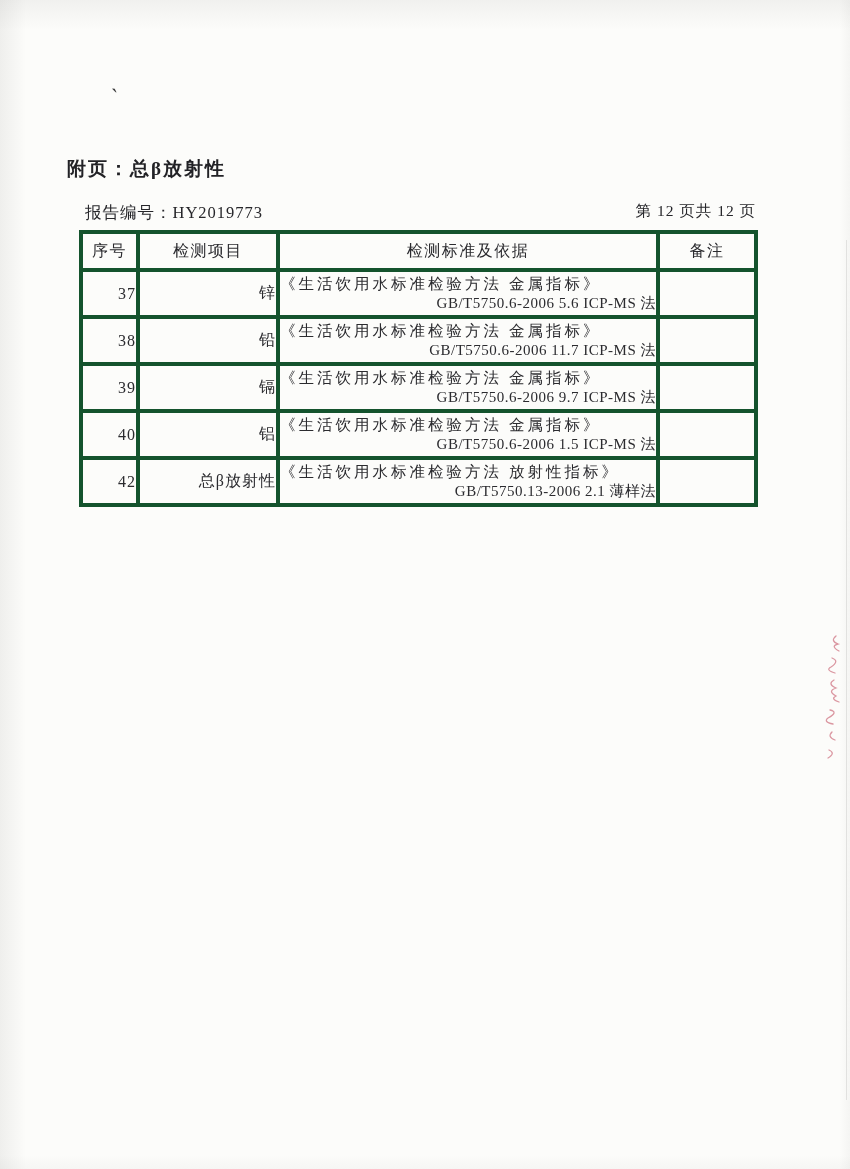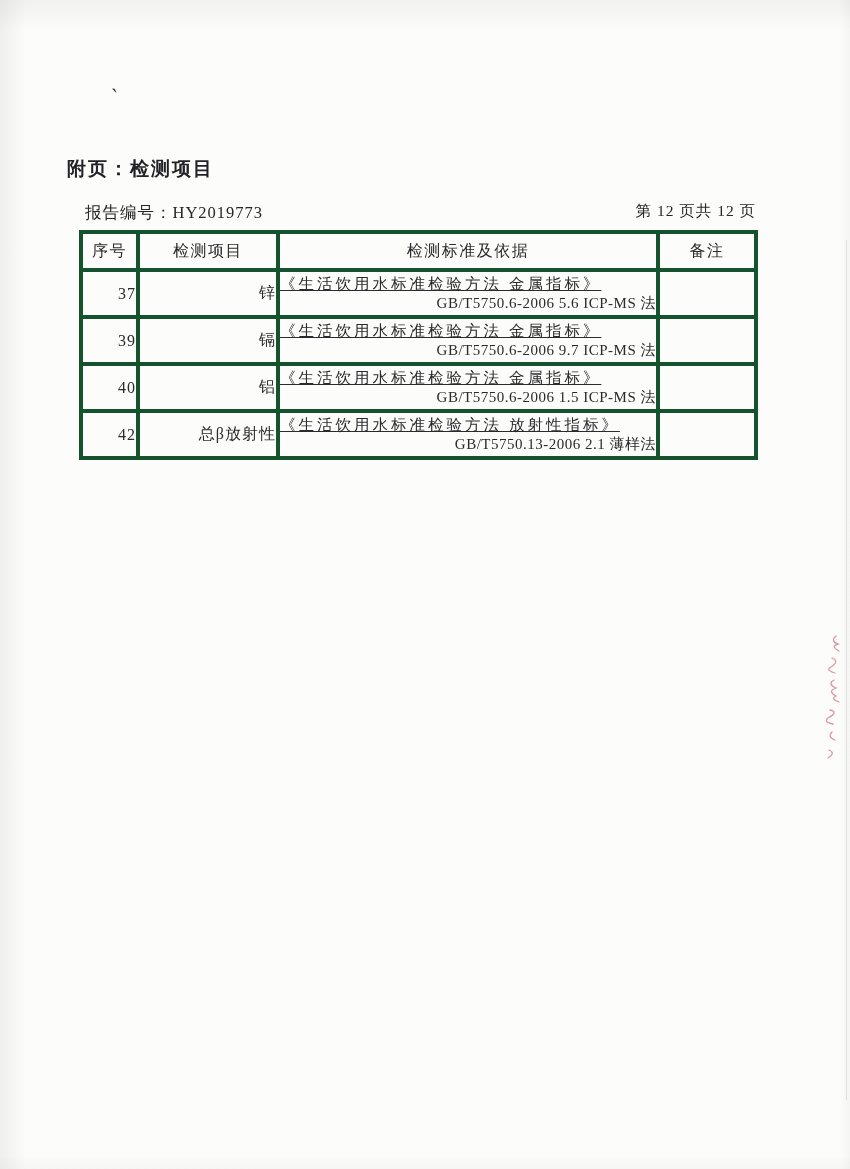--- a/index.html
+++ b/index.html
@@ -83,21 +83,20 @@
     text-align:right;
     font-size:16px;
     letter-spacing:1px;
   }
   .c-std { padding:2px 8px 3px 13px; }
   .std1 {
     font-size:15.5px;
     letter-spacing:3px;
     line-height:20px;
     white-space:nowrap;
-    text-decoration:underline;
   }
   .std2 {
     font-size:15px;
     letter-spacing:0.5px;
     line-height:19px;
     white-space:nowrap;
     text-align:right;
   }
   .red-ink {
     position:absolute; top:632px; left:820px;
@@ -112,21 +111,21 @@
   }
 </style>
 </head>
 <body>
 
 <div class="page">
 
   <div class="stray-mark">`</div>
 
 
-  <div class="subtitle">附页：检测项目</div>
+  <div class="subtitle">附页：总β放射性</div>
 
   <div class="report-no"><span>报告编号：</span><span>HY2019773</span></div>
 
   <div class="page-info">第 12 页共 12 页</div>
 
   <table class="doc-table">
     <colgroup>
       <col class="col-no">
         <col class="col-item">
         <col class="col-std">
@@ -140,20 +139,29 @@
         <th>备注</th>
       </tr>
     </thead>
     <tbody>
       <tr>
         <td class="c-no">37</td>
         <td class="c-item">锌</td>
         <td class="c-std">
           <div class="std1">《生活饮用水标准检验方法  金属指标》</div>
           <div class="std2">GB/T5750.6-2006  5.6 ICP-MS 法</div>
+        </td>
+        <td class="c-note"></td>
+      </tr>
+      <tr>
+        <td class="c-no">38</td>
+        <td class="c-item">铅</td>
+        <td class="c-std">
+          <div class="std1">《生活饮用水标准检验方法  金属指标》</div>
+          <div class="std2">GB/T5750.6-2006  11.7 ICP-MS 法</div>
         </td>
         <td class="c-note"></td>
       </tr>
       <tr>
         <td class="c-no">39</td>
         <td class="c-item">镉</td>
         <td class="c-std">
           <div class="std1">《生活饮用水标准检验方法  金属指标》</div>
           <div class="std2">GB/T5750.6-2006  9.7 ICP-MS 法</div>
         </td>

